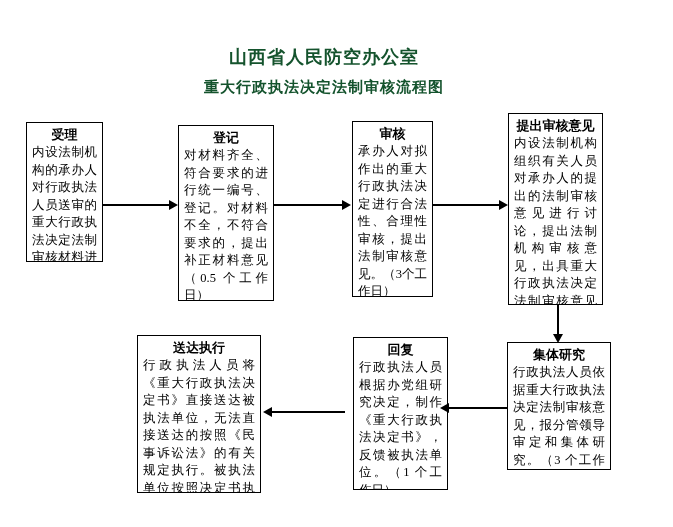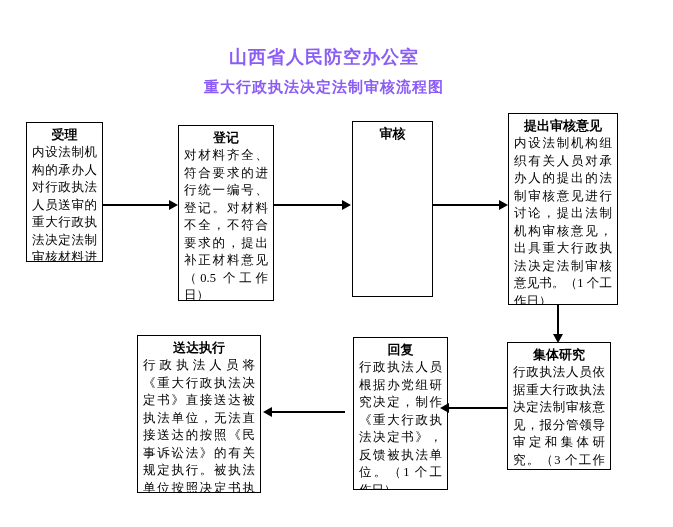--- a/index.html
+++ b/index.html
@@ -16,21 +16,21 @@
     color: #000000;
     overflow: hidden;
   }
   .doc-title {
     position: absolute;
     left: 0;
     top: 42px;
     width: 648px;
     text-align: center;
     font-weight: bold;
-    color: #8b5cf6;
+    color: #14532d;
   }
   .doc-title .t1 {
     font-size: 18px;
     line-height: 30px;
     letter-spacing: 1px;
   }
   .doc-title .t2 {
     font-size: 15px;
     line-height: 30px;
     letter-spacing: 1px;
@@ -102,23 +102,24 @@
     <div class="node-body">内设法制机构的承办人对行政执法人员送审的重大行政执法决定法制审核材料进行初审。（0.5 个工</div>
   </div>
 
   <div class="node" style="left:178px; top:125px; width:96px; height:176px;">
     <div class="node-title">登记</div>
     <div class="node-body">对材料齐全、符合要求的进行统一编号、登记。对材料不全，不符合要求的，提出补正材料意见（0.5 个工作日）</div>
   </div>
 
   <div class="node" style="left:352px; top:121px; width:81px; height:176px;">
     <div class="node-title">审核</div>
+    <div class="node-body">承办人对拟作出的重大行政执法决定进行合法性、合理性审核，提出法制审核意见。（3个工作日）</div>
   </div>
 
-  <div class="node" style="left:508px; top:113px; width:110px; height:192px;">
+  <div class="node" style="left:508px; top:113px; width:95px; height:192px;">
     <div class="node-title">提出审核意见</div>
     <div class="node-body">内设法制机构组织有关人员对承办人的提出的法制审核意见进行讨论，提出法制机构审核意见，出具重大行政执法决定法制审核意见书。（1 个工作日）</div>
   </div>
 
   <div class="node" style="left:507px; top:342px; width:104px; height:128px;">
     <div class="node-title">集体研究</div>
     <div class="node-body">行政执法人员依据重大行政执法决定法制审核意见，报分管领导审定和集体研究。（3 个工作日）</div>
   </div>
 
   <div class="node" style="left:353px; top:337px; width:95px; height:153px;">

